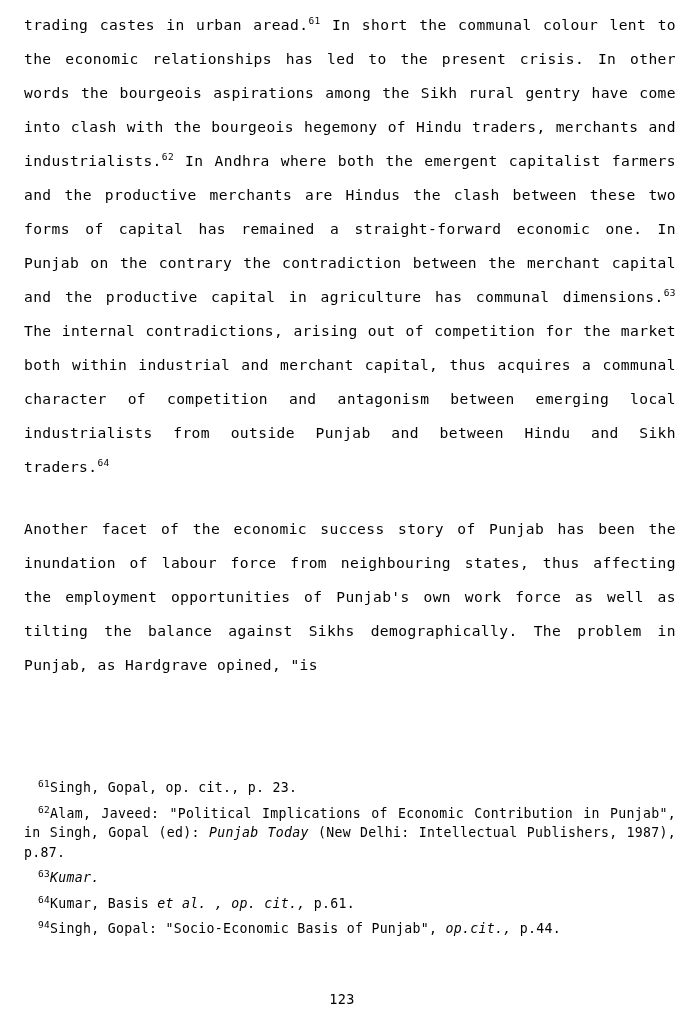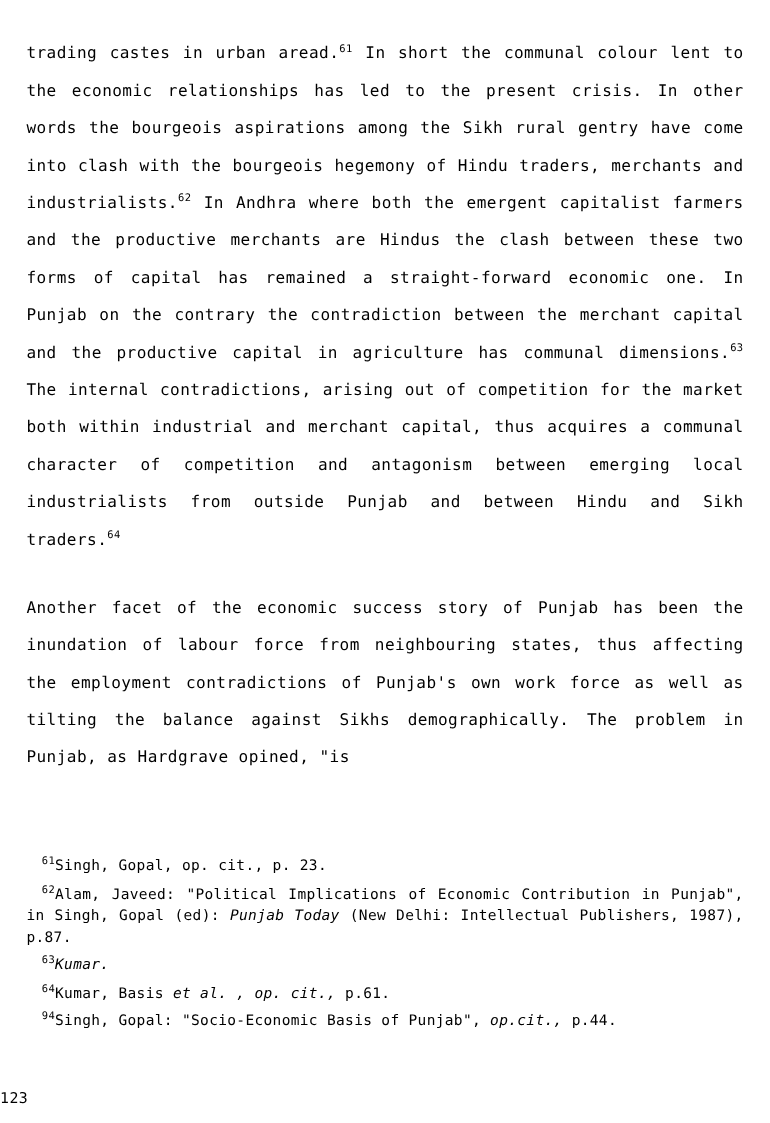--- a/index.html
+++ b/index.html
@@ -12,21 +12,21 @@
     height: 1021px;
     font-family: "DejaVu Sans Mono", "Liberation Mono", monospace;
     color: #000000;
     position: relative;
     overflow: hidden;
   }
   .page {
     width: 700px;
     height: 1021px;
     box-sizing: border-box;
-    padding: 32px 24px 0 24px;
+    padding: 8px 24px 0 24px;
     position: relative;
   }
   .body-text {
     font-size: 14.6px;
     line-height: 34px;
     text-align: justify;
     text-justify: inter-word;
     letter-spacing: 0.4px;
   }
   .body-text p {
@@ -59,35 +59,36 @@
     text-indent: 14px;
   }
   .fn i, .fn em {
     font-style: italic;
   }
   .page-number {
     position: absolute;
     bottom: 14px;
     left: 0;
     right: 16px;
+    text-align: center;
     font-size: 13.5px;
     letter-spacing: 0.4px;
   }
 </style>
 </head>
 <body>
 
 <div class="page">
 
   <div class="body-text">
     <p><span>trading castes in urban aread.</span><sup>61</sup><span> In short the communal colour lent to the economic relationships has led to the present crisis. In other words the bourgeois aspirations among the Sikh rural gentry have come into clash with the bourgeois hegemony of Hindu traders, merchants and industrialists.</span><sup>62</sup><span> In Andhra where both the emergent capitalist farmers and the productive merchants are Hindus the clash between these two forms of capital has remained a straight-forward economic one. In Punjab on the contrary the contradiction between the merchant capital and the productive capital in agriculture has communal dimensions.</span><sup>63</sup><span> The internal contradictions, arising out of competition for the market both within industrial and merchant capital, thus acquires a communal character of competition and antagonism between emerging local industrialists from outside Punjab and between Hindu and Sikh traders.</span><sup>64</sup></p>
 
     <div class="para-gap"></div>
 
-    <p> Another facet of the economic success story of Punjab has been the inundation of labour force from neighbouring states, thus affecting the employment contradictions of Punjab's own work force as well as tilting the balance against Sikhs demographically.   The problem in Punjab, as Hardgrave opined, "is</p>
+    <p> Another facet of the economic success story of Punjab has been the inundation of labour force from neighbouring states, thus affecting the employment opportunities of Punjab's own work force as well as tilting the balance against Sikhs demographically.   The problem in Punjab, as Hardgrave opined, "is</p>
   </div>
 
   <div class="footnotes">
 
     <p class="fn indent"><sup>61</sup><span>Singh, Gopal, op. cit., p. 23.</span></p>
 
     <p class="fn indent"><sup>62</sup><span>Alam, Javeed: "Political Implications of Economic Contribution in Punjab",  in Singh,  Gopal  (ed):  </span><i>Punjab  Today</i><span>  (New  Delhi: Intellectual  Publishers,  1987),  p.87.</span></p>
 
     <p class="fn indent"><sup>63</sup><i>Kumar.</i></p>
 

